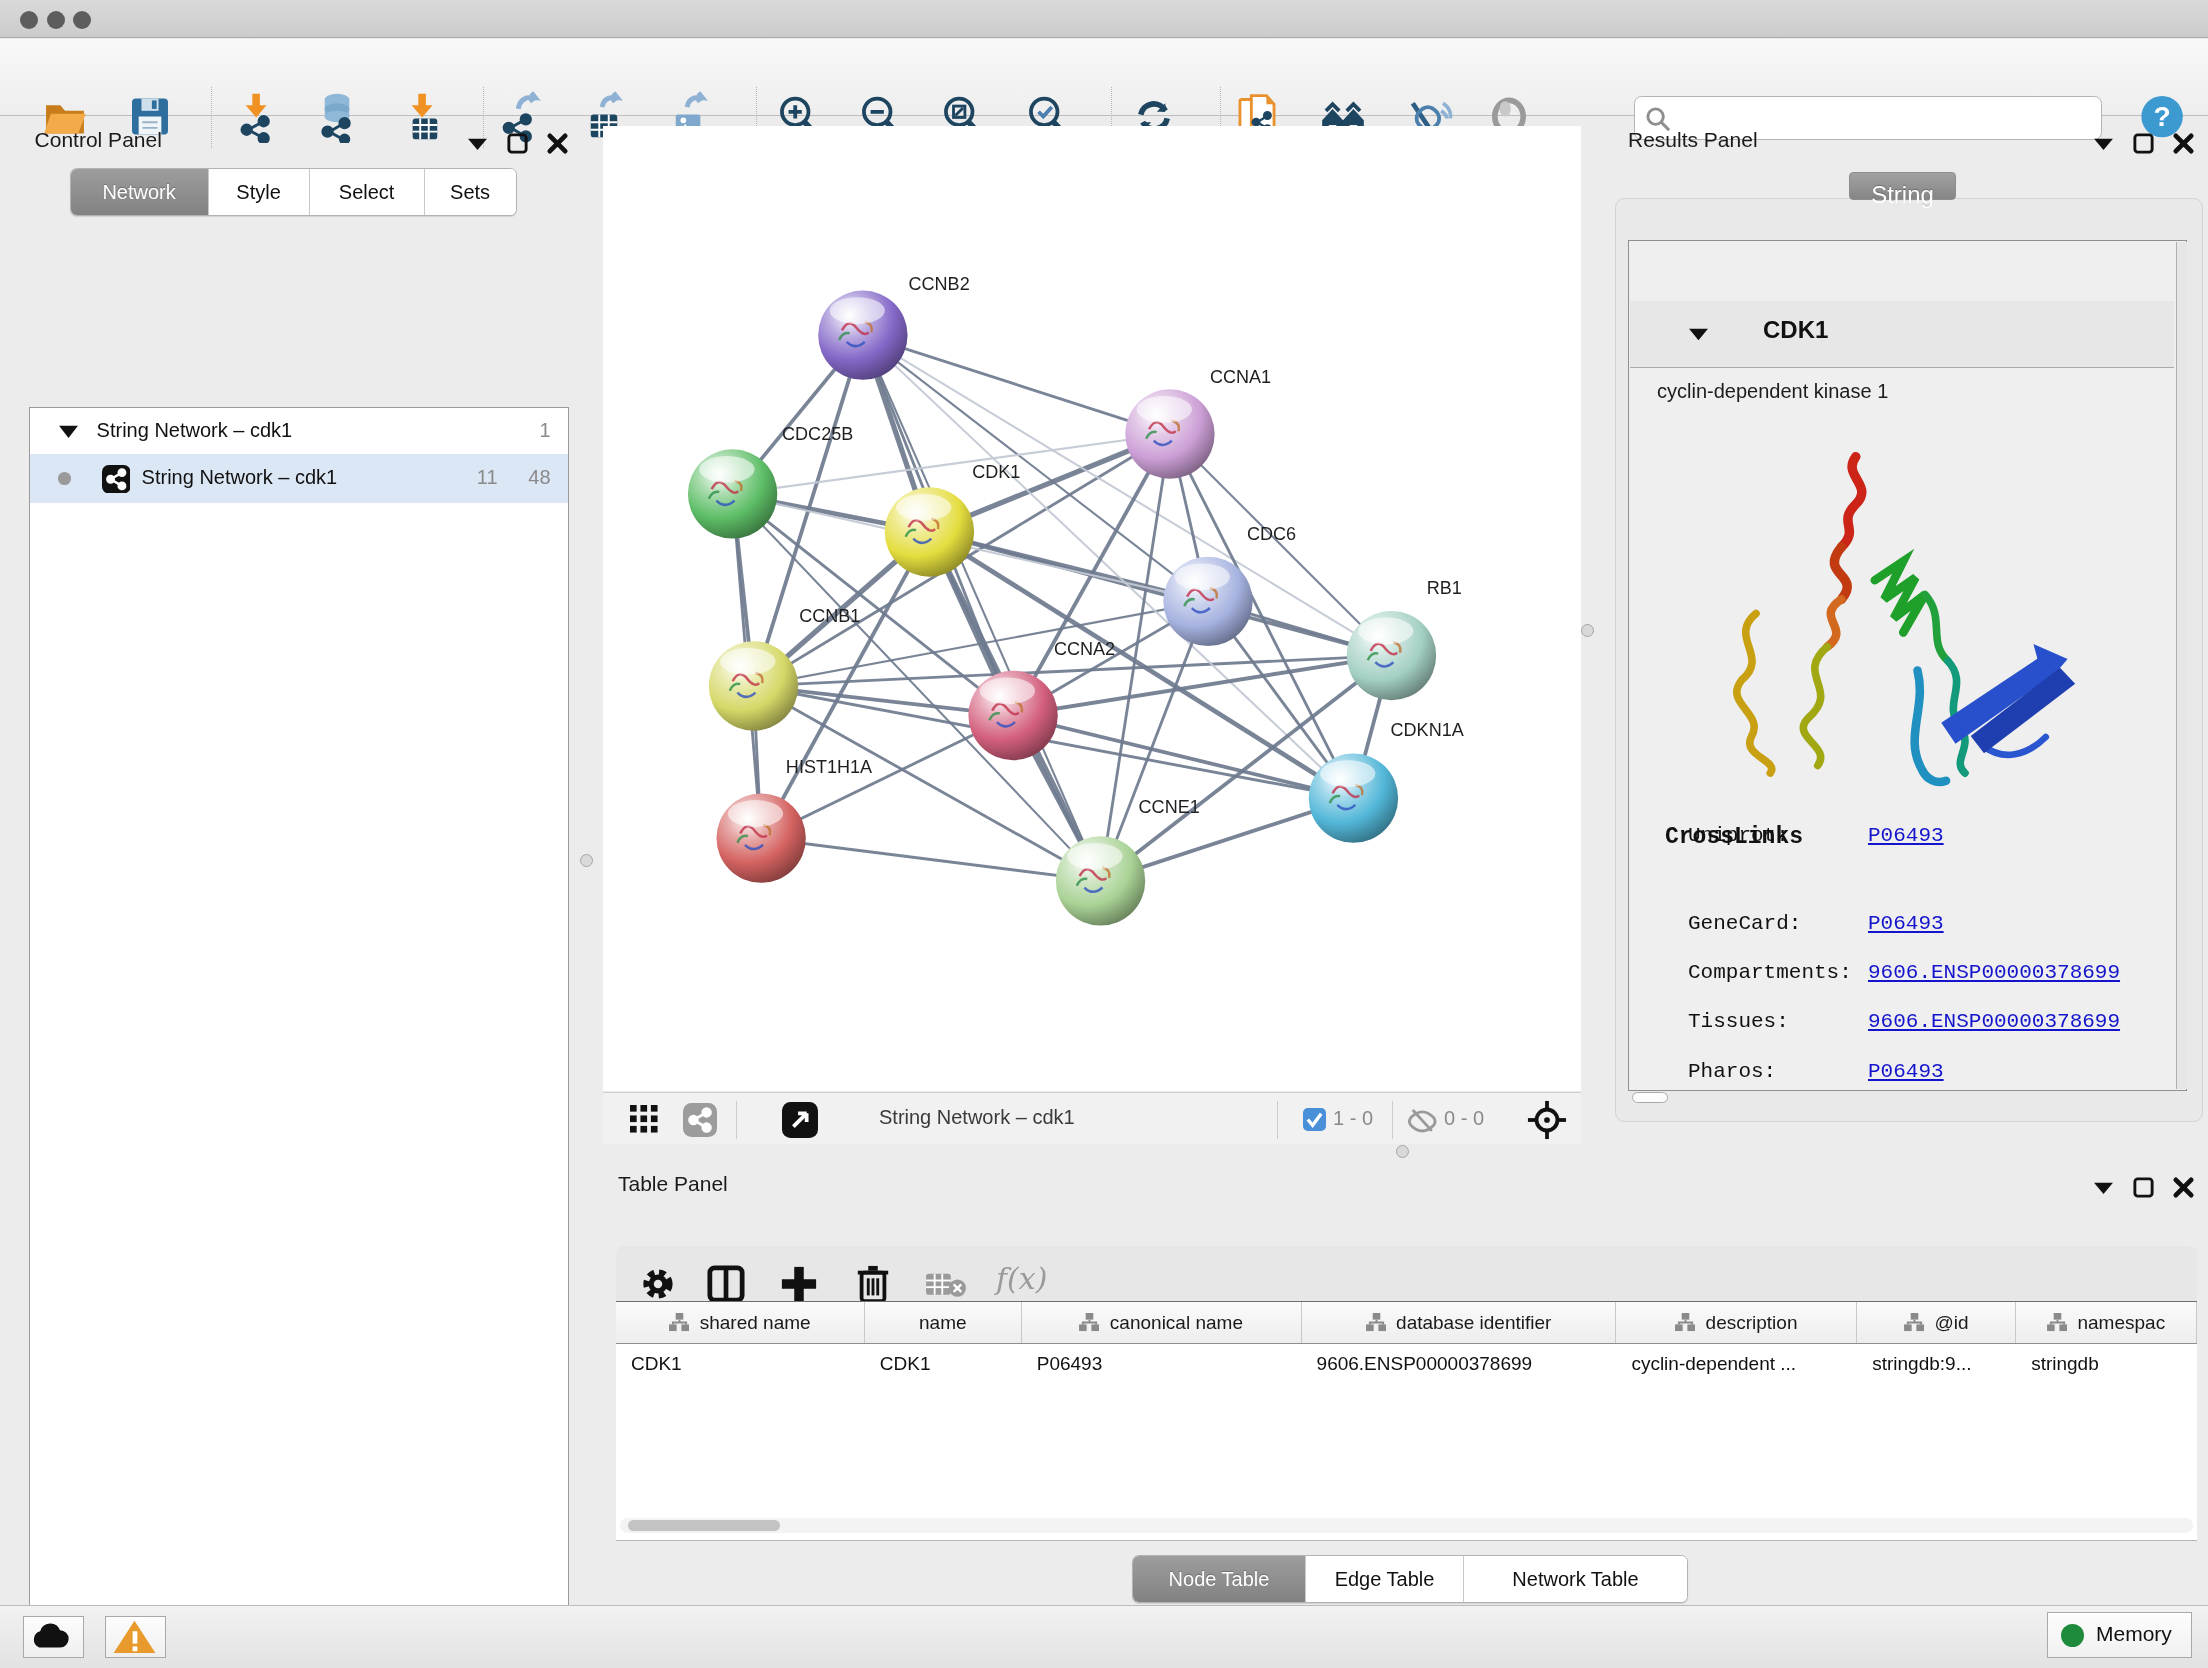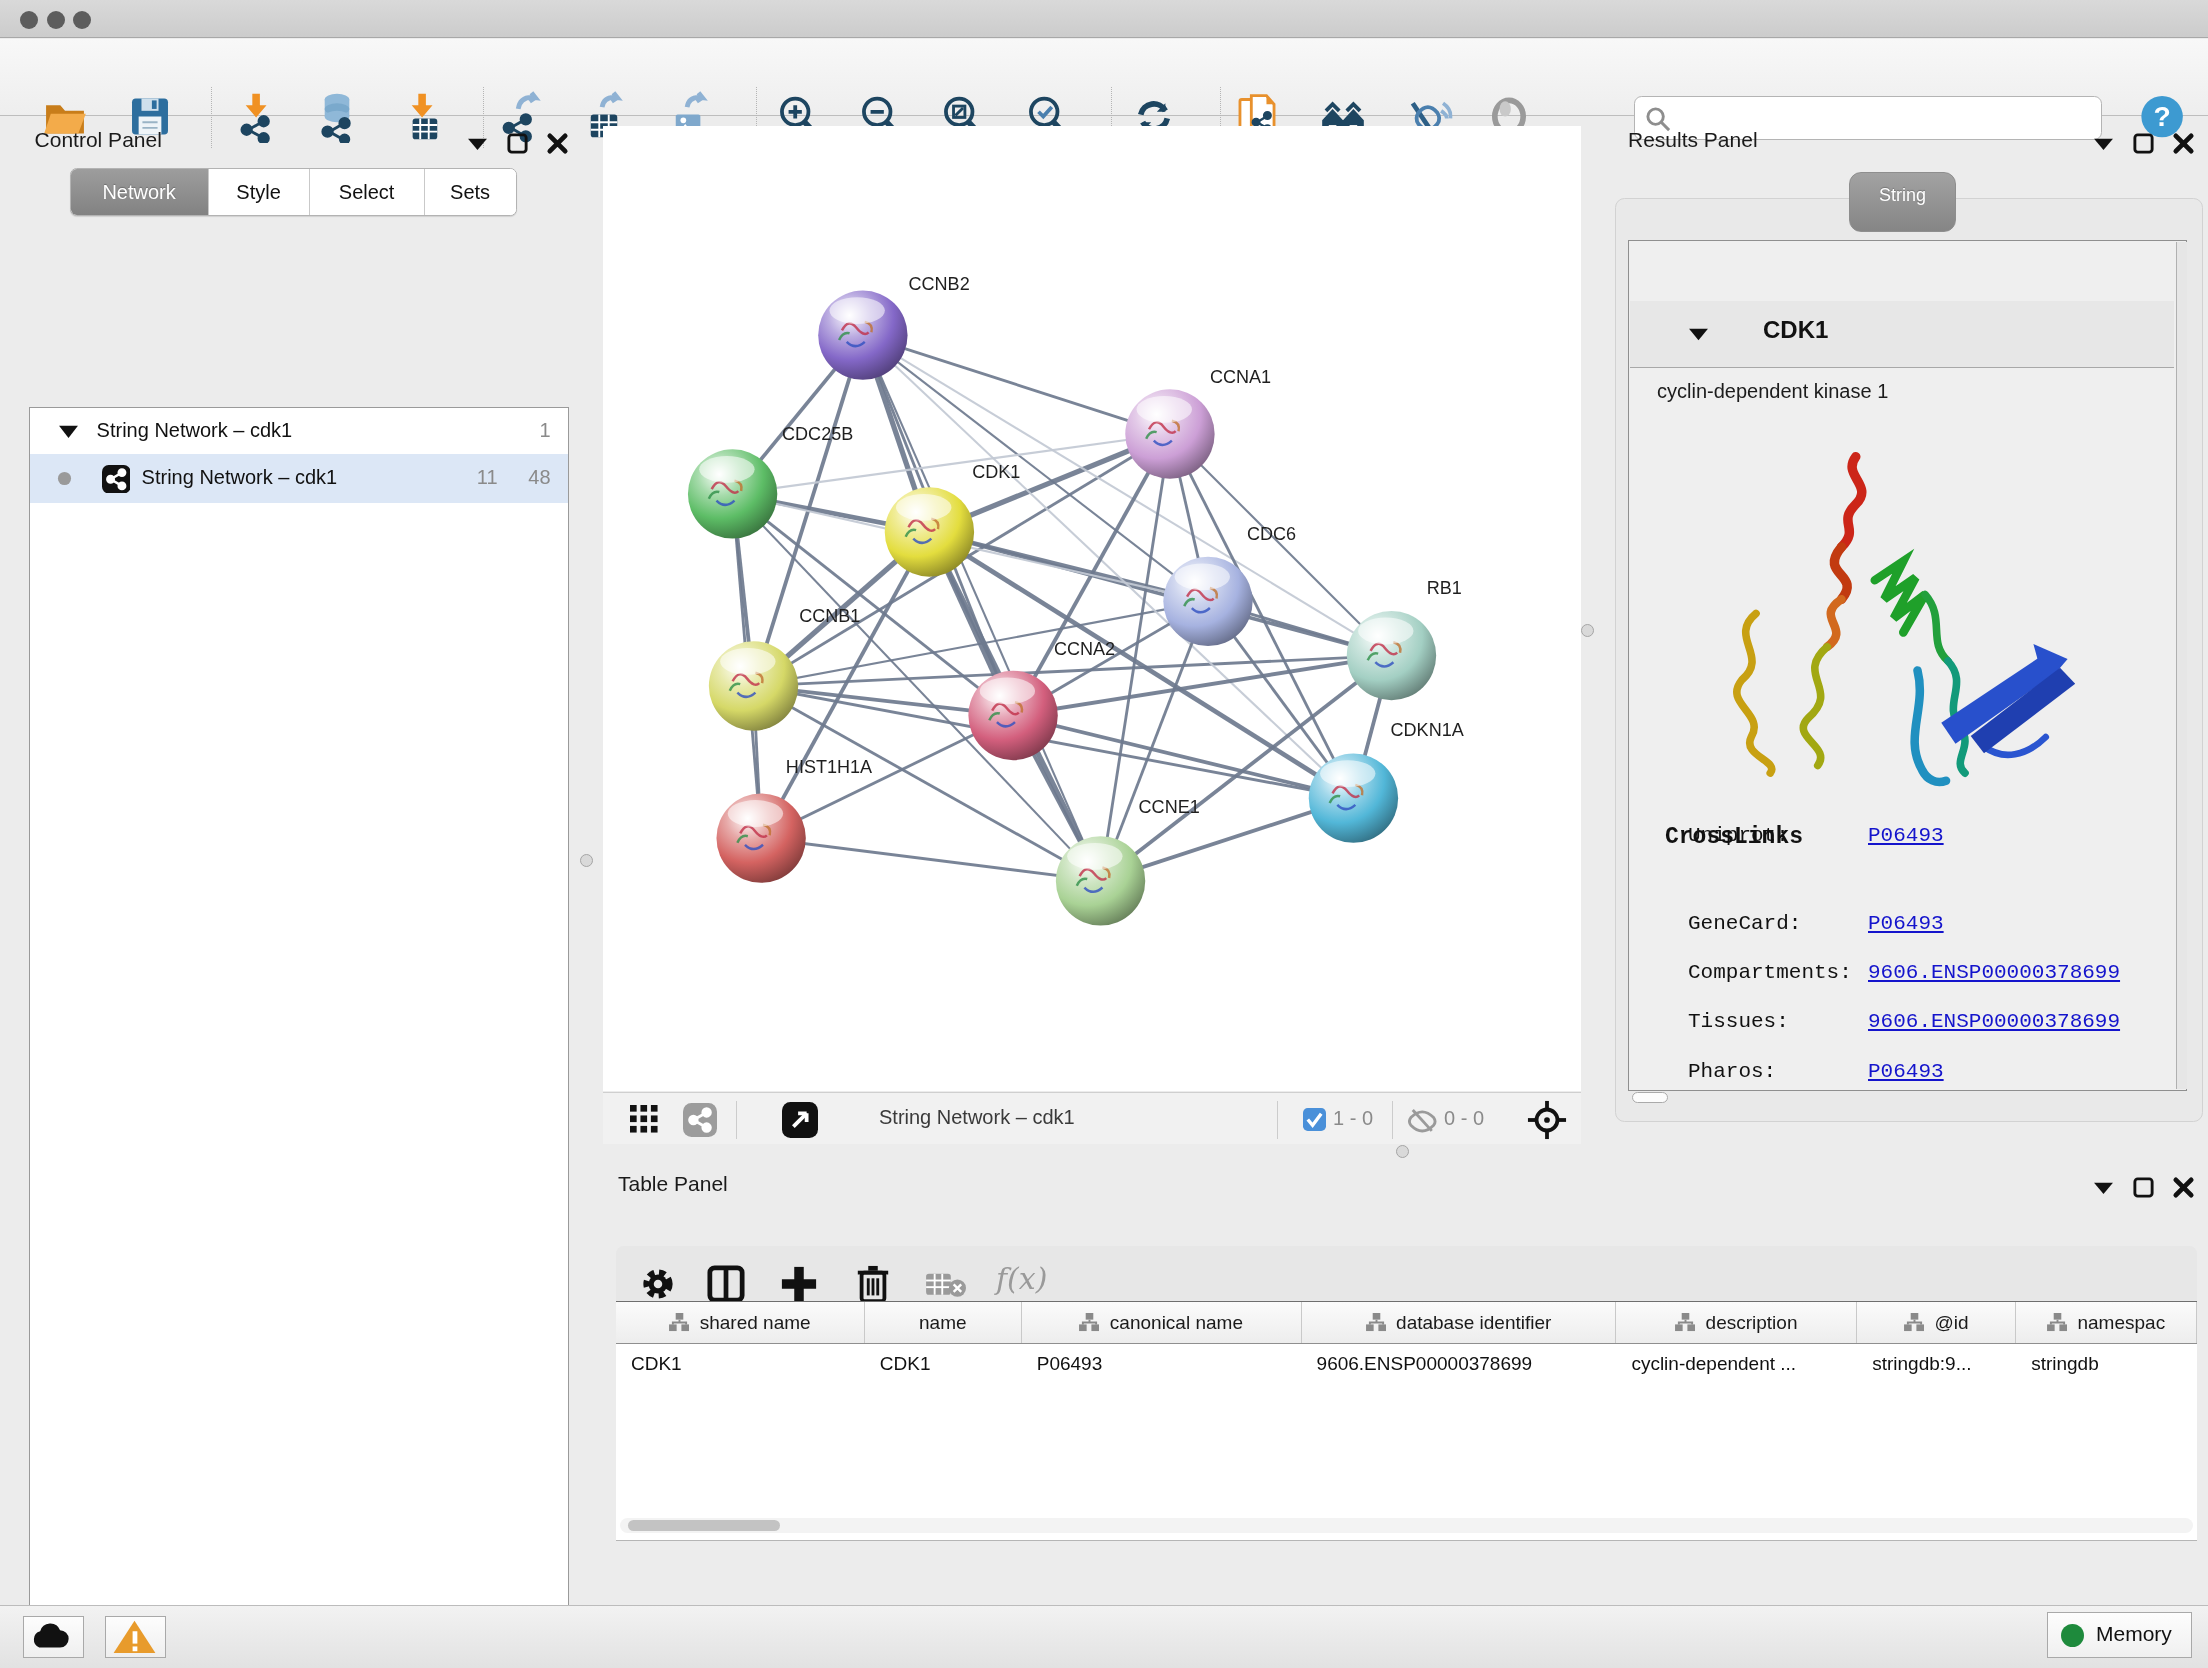--- a/index.html
+++ b/index.html
@@ -29,21 +29,21 @@
   .cp-row1{position:absolute;left:0;top:1.9px;width:100%;height:44px;font-size:20px;color:#111;}
   .cp-row2{position:absolute;left:0;top:46px;width:100%;height:49px;background:#dce7f6;font-size:20px;color:#111;}
   .cp-count{color:#8a8a8a;}
   
   .canvas{position:absolute;left:603px;top:126px;width:978px;height:965px;background:#fff;}
   
   .netfoot{position:absolute;left:603px;top:1092px;width:978px;height:52px;background:#f1f1f1;border-top:1px solid #cfcfcf;}
   .vline{position:absolute;top:7.6px;height:38px;border-left:1px solid #cccccc;}
   
   .rp-outer{position:absolute;left:1615px;top:198px;width:588px;height:924px;background:#e9e9e9;border:1px solid #d2d2d2;border-radius:9.5px;}
-  .rp-tab{position:absolute;left:1849px;top:172px;width:107px;height:60px;line-height:44px;text-align:center;font-size:18px;color:#fff;background:linear-gradient(#a2a2a2,#858585);border:1px solid #8e8e8e;border-radius:12px;text-shadow:0 -1px 1px rgba(0,0,0,.25);z-index:3;}
+  .rp-tab{position:absolute;left:1849px;top:172px;width:107px;height:28px;line-height:44px;text-align:center;font-size:24px;color:#fff;background:linear-gradient(#a2a2a2,#858585);border:1px solid #8e8e8e;border-radius:4px;text-shadow:0 -1px 1px rgba(0,0,0,.25);z-index:3;}
   .rp-btn{position:absolute;height:46px;background:linear-gradient(#ffffff,#f1f1f1);border:1px solid #b5b5b5;border-radius:7.6px;font-size:20px;color:#111;text-align:center;line-height:44px;}
   .rp-inner{position:absolute;left:1628px;top:240px;width:559px;height:851px;background:#efefef;border:1.9px solid #8f8f8f;}
   .rp-sechead{position:absolute;left:1630px;top:301px;width:544px;height:67px;background:#e7e7e7;border-bottom:1px solid #a8a8a8;}
   .rp-desc{font-size:20px;color:#1c1c1c;}
   .xl{font-family:Liberation Mono, monospace;}
   .xlrow{position:absolute;left:1688px;width:476px;height:38px;}
   .xlabel{position:absolute;left:0;font-size:21px;color:#111;}
   .xvalue{position:absolute;left:180px;font-size:21px;color:#1414cc;text-decoration:underline;}
   .rp-vsb{position:absolute;left:2176px;top:242px;width:10.5px;height:847px;background:#e6e6e6;border-left:1px solid #b0b0b0;}
   .rp-hthumb{position:absolute;left:1632px;top:1092px;width:36px;height:11.4px;background:#fcfcfc;border:1px solid #aaa;border-radius:5.7px;}
@@ -767,20 +767,25 @@
         <div class="tp-cell" style="width: 280px;">P06493</div>
         <div class="tp-cell" style="width: 315px;">9606.ENSP00000378699</div>
         <div class="tp-cell" style="width: 241px;">cyclin-dependent ...</div>
         <div class="tp-cell" style="width: 159px;">stringdb:9...</div>
         <div class="tp-cell" style="width: 181px;">stringdb</div>
       </div>
   </div>
   <div class="tp-hsb">
       <div class="tp-hthumb"></div>
     </div>
+  <div class="segwrap" id="table-tabs" style="left:1132px;top:1555px">
+      <div class="seg sel" style="width: 173px;">Node Table</div>
+      <div class="seg" style="width: 158px;">Edge Table</div>
+      <div class="seg" style="width: 223px;">Network Table</div>
+    </div>
 
   <div class="statusbar">
     <div class="sbtn" style="left:23px">
       <svg width="57" height="38" viewBox="0 0 60 40">
           <path d="M16 32 a9 9 0 0 1 1 -17 a11 11 0 0 1 21 -1 a8 8 0 0 1 0 18z" fill="#111"></path>
         </svg>
     </div>
     <div class="sbtn" style="left:105px">
       <svg width="57" height="38" viewBox="0 0 60 40">
           <path d="M30 4 L52 38 L8 38 Z" fill="#e89b2c"></path>

